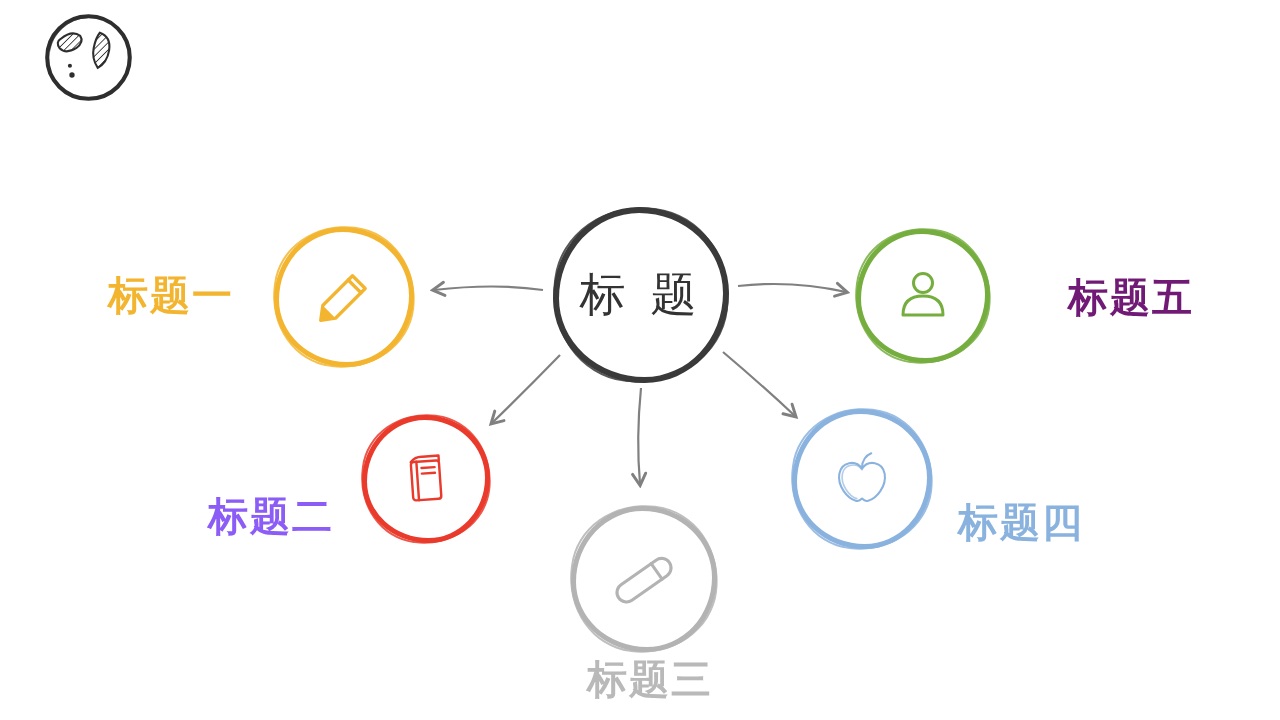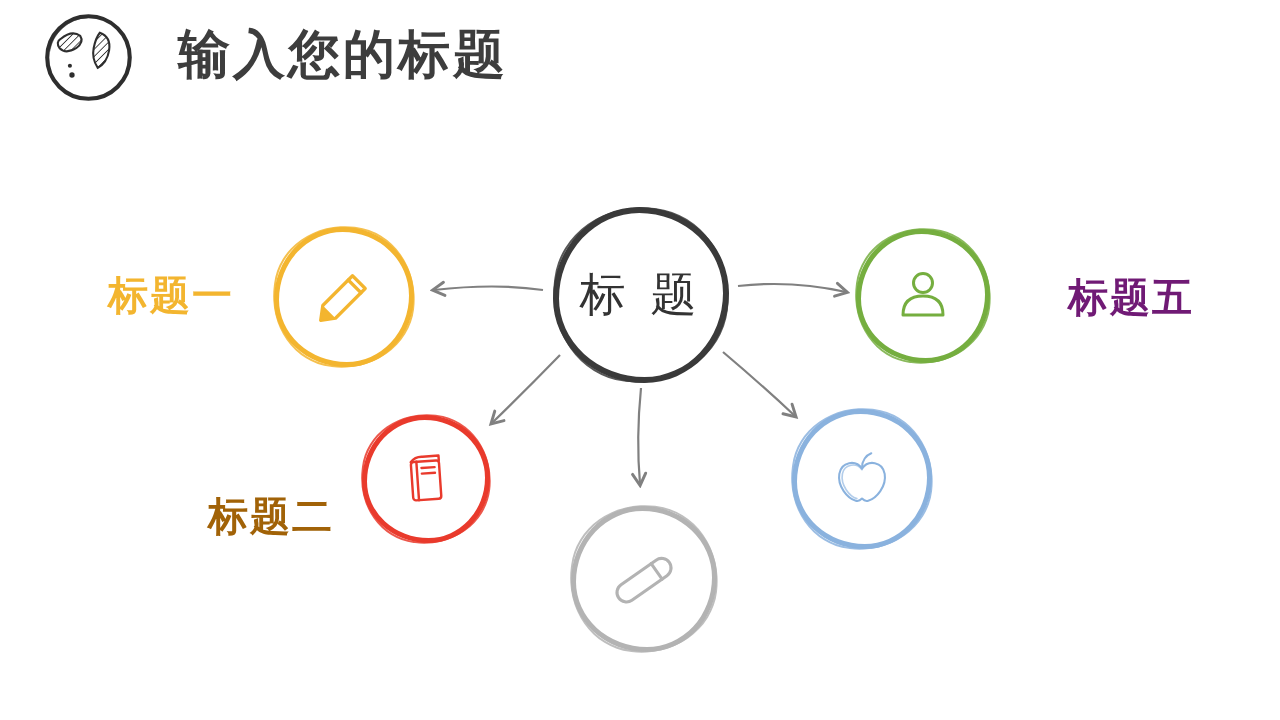--- a/index.html
+++ b/index.html
@@ -80,21 +80,21 @@
   .node-label {
     position: absolute;
     font-size: 40px;
     font-weight: 700;
     letter-spacing: 2px;
     white-space: nowrap;
     z-index: 3;
     margin-left: 16px;
   }
   .label-one   { left:92px;  top:268px; color:#f3b52f; }
-  .label-two   { left:192px; top:489px; color:#a16207; }
+  .label-two   { left:192px; top:489px; color:#8b5cf6; }
   .label-three { left:571px; top:652px; color:#b9b9b9; }
   .label-four  { left:942px; top:495px; color:#8ab2de; }
   .label-five  { left:1052px;top:270px; color:#701a75; }
 
   .node-icon { display:block; }
 </style>
 </head>
 <body>
 
 <div class="slide">
@@ -107,21 +107,20 @@
         </pattern>
       </defs>
       <circle cx="47" cy="48" r="40" fill="none" stroke="#2e2e2e" stroke-width="4"></circle>
       <path d="M9 42 A39 39 0 0 1 46 9" fill="none" stroke="#2e2e2e" stroke-width="1.8" opacity=".6"></path>
       <path d="M20 30 Q31 21 39 27 Q43 33 35 39 Q25 45 19 39 Q15 33 20 30 Z" fill="url(#hatch)" stroke="#2e2e2e" stroke-width="2"></path>
       <path d="M58 24 Q69 28 67 41 Q65 53 56 58 Q50 49 52 39 Q54 29 58 24 Z" fill="url(#hatch)" stroke="#2e2e2e" stroke-width="2"></path>
       <circle cx="29" cy="56" r="2" fill="#2e2e2e"></circle>
       <circle cx="31" cy="65" r="2.6" fill="#2e2e2e"></circle>
     </svg>
   </div>
-  <h1 class="slide-title">输入您的标题</h1>
 
   <svg class="arrows" viewBox="0 0 1280 720">
     <defs>
       <marker id="ah" viewBox="0 0 12 12" refX="9" refY="6" markerWidth="8" markerHeight="8" orient="auto">
         <path d="M2 1.5 L10 6 L2 10.5" fill="none" stroke="#808080" stroke-width="2" stroke-linecap="round"></path>
       </marker>
     </defs>
     <path d="M543 290 Q495 283 434 290" fill="none" stroke="#808080" stroke-width="2.2" marker-end="url(#ah)"></path>
     <path d="M738 286 Q792 280 846 292" fill="none" stroke="#808080" stroke-width="2.2" marker-end="url(#ah)"></path>
     <path d="M560 355 Q527 389 492 423" fill="none" stroke="#808080" stroke-width="2.2" marker-end="url(#ah)"></path>
@@ -156,28 +155,30 @@
   <div class="node-label label-two">标题二</div>
 
   <div class="ring node-three">
     <svg class="node-icon" viewBox="0 0 64 64" width="76" height="76" fill="none" stroke="#b3b3b3" stroke-width="2.6" stroke-linecap="round" stroke-linejoin="round">
       <g transform="rotate(-35 32 33)">
         <rect x="6" y="25" width="52" height="16" rx="8"></rect>
         <line x1="45" y1="25" x2="45" y2="41"></line>
       </g>
     </svg>
   </div>
+  <div class="node-label label-three">标题三</div>
 
   <div class="ring node-four">
     <svg class="node-icon" viewBox="0 0 64 64" width="66" height="66" fill="none" stroke="#8ab2de" stroke-width="2" stroke-linecap="round" stroke-linejoin="round">
       <path d="M32 22 C26 13 12 15 10 27 C8 39 18 51 26 53 C29 54 31 52 32 51 C33 52 35 54 38 53 C46 51 56 39 54 27 C52 15 38 13 32 22 Z"></path>
       <path d="M32 23 C27 16 15 17 13 27 C11 38 20 49 27 51" opacity=".65" stroke-width="1.6"></path>
       <path d="M32 21 C32 14 36 9 41 7"></path>
     </svg>
   </div>
+  <div class="node-label label-four">标题四</div>
 
   <div class="ring node-five">
     <svg class="node-icon" viewBox="0 0 64 64" width="64" height="64" fill="none" stroke="#75ae3f" stroke-width="3" stroke-linecap="round" stroke-linejoin="round">
       <circle cx="32" cy="19" r="9.5"></circle>
       <path d="M12 51 Q12 32 32 32 Q52 32 52 51 Z"></path>
     </svg>
   </div>
   <div class="node-label label-five">标题五</div>
 
 </div>

